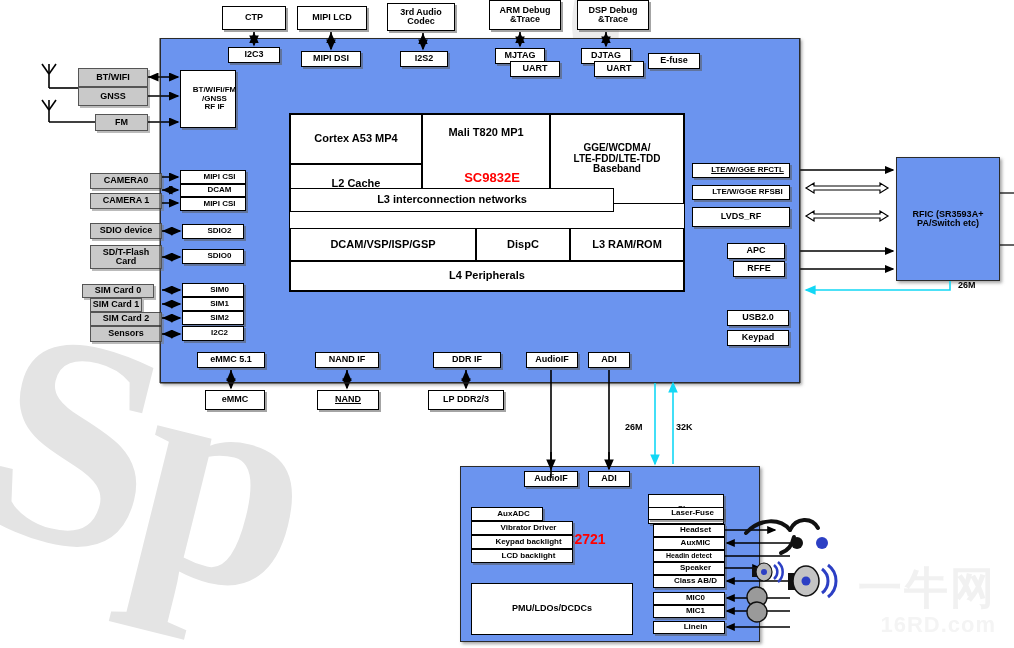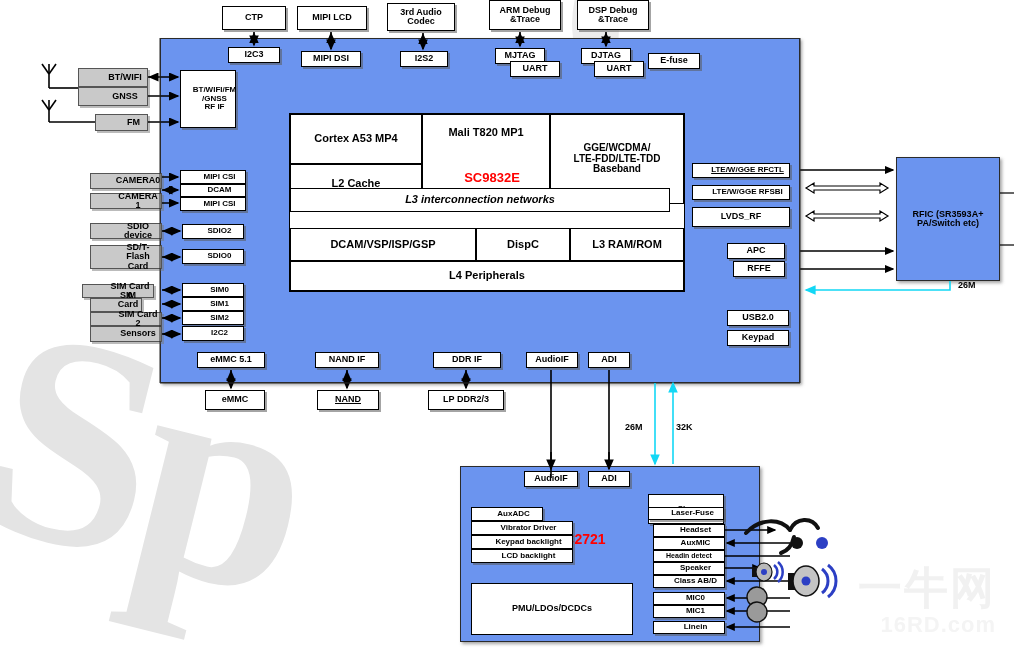--- a/index.html
+++ b/index.html
@@ -21,21 +21,21 @@
   .wm-brand{position:absolute;right:18px;bottom:10px;text-align:right;pointer-events:none;user-select:none;}
   .wm-brand .cn{font-size:44px;color:#f1f1f1;font-weight:bold;letter-spacing:2px;font-family:"DejaVu Sans",sans-serif;}
   .wm-brand .en{font-size:22px;color:#f4f4f4;font-weight:bold;letter-spacing:1px;margin-top:-6px;}
 
   
   .blk{position:absolute;box-sizing:border-box;display:flex;align-items:center;justify-content:center;
        text-align:center;font-weight:bold;line-height:1.05;color:#000;}
   
   .b-white{background:#ffffff;border:1px solid #000;box-shadow:2px 2px 0 rgba(90,90,90,.55);}
   
-  .b-gray{background:#c9c9c9;border:1px solid #555;box-shadow:2px 2px 0 rgba(120,120,120,.5);padding-left:24px;}
+  .b-gray{background:#c9c9c9;border:1px solid #555;box-shadow:2px 2px 0 rgba(120,120,120,.5);}
   
   .b-plain{background:#ffffff;border:1px solid #000;}
   
   .b-blue{background:#6b94ef;border:1px solid #2b2b2b;box-shadow:2px 2px 3px rgba(80,80,80,.5);}
   .b-blue-rfic{background:#6b94ef;border:1px solid #2b2b2b;box-shadow:2px 2px 3px rgba(80,80,80,.5);}
 
   .t7{font-size:7px;}
   .t8{font-size:8px;padding-left:13px;}
   .t9{font-size:9px;}
   .t10{font-size:10px;}
@@ -111,21 +111,21 @@
   <div class="blk b-plain" style="left:289px;top:113px;width:396px;height:179px;background:#fff;"></div>
 
   <div class="blk b-plain t11" style="left:290px;top:114px;width:132px;height:50px;">Cortex A53 MP4</div>
   <div class="blk b-plain t11" style="left:290px;top:164px;width:132px;height:40px;">L2 Cache</div>
   <div class="blk b-plain t11" style="left:422px;top:114px;width:128px;height:90px;align-items:flex-start;padding-top:12px;">Mali T820 MP1</div>
   <div class="chipname" style="left:422px;top:170px;width:140px;text-align:center;font-size:13px;">SC9832E</div>
   <div class="blk b-plain t10" style="left:550px;top:114px;width:134px;height:90px;white-space:pre-line;">GGE/WCDMA/
 LTE-FDD/LTE-TDD
 Baseband</div>
 
-  <div class="blk b-plain t11" style="left:290px;top:188px;width:380px;height:24px;font-style:italic;">L3  interconnection networks</div>
+  <div class="blk b-plain t11" style="left:290px;top:188px;width:324px;height:24px;">L3  interconnection networks</div>
 
   <div class="blk b-plain t11" style="left:476px;top:228px;width:94px;height:33px;">DispC</div>
   <div class="blk b-plain t11" style="left:290px;top:228px;width:186px;height:33px;">DCAM/VSP/ISP/GSP</div>
   <div class="blk b-plain t11" style="left:570px;top:228px;width:114px;height:33px;">L3 RAM/ROM</div>
 
   <div class="blk b-plain t11" style="left:290px;top:261px;width:394px;height:30px;">L4 Peripherals</div>
 
   <div class="blk b-white t8" style="left:692px;top:163px;width:98px;height:15px;text-decoration:underline;">LTE/W/GGE RFCTL</div>
   <div class="blk b-white t8" style="left:692px;top:185px;width:98px;height:15px;">LTE/W/GGE RFSBI</div>
   <div class="blk b-white t9" style="left:692px;top:207px;width:98px;height:20px;">LVDS_RF</div>

